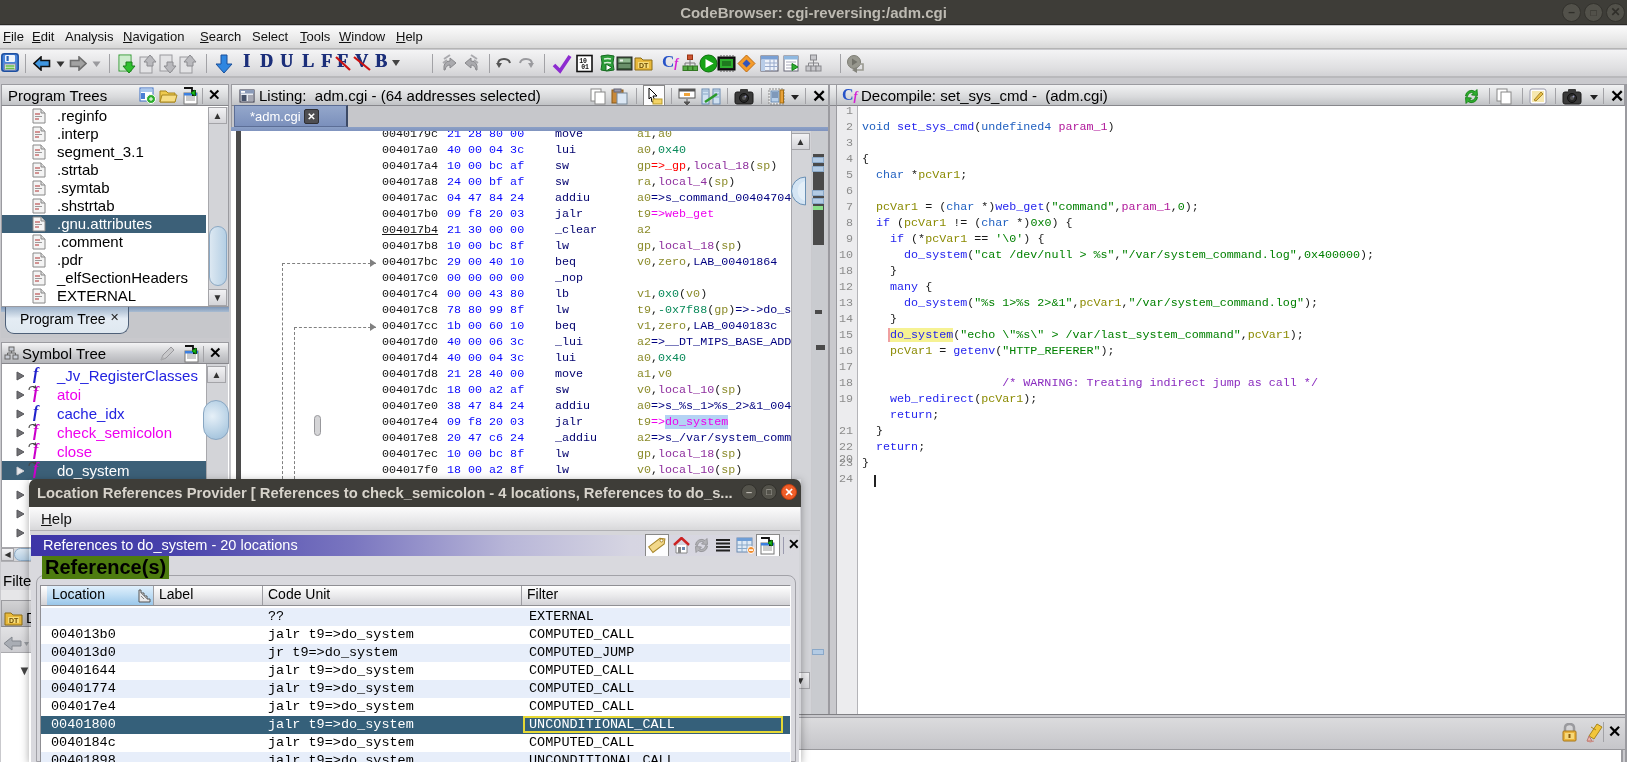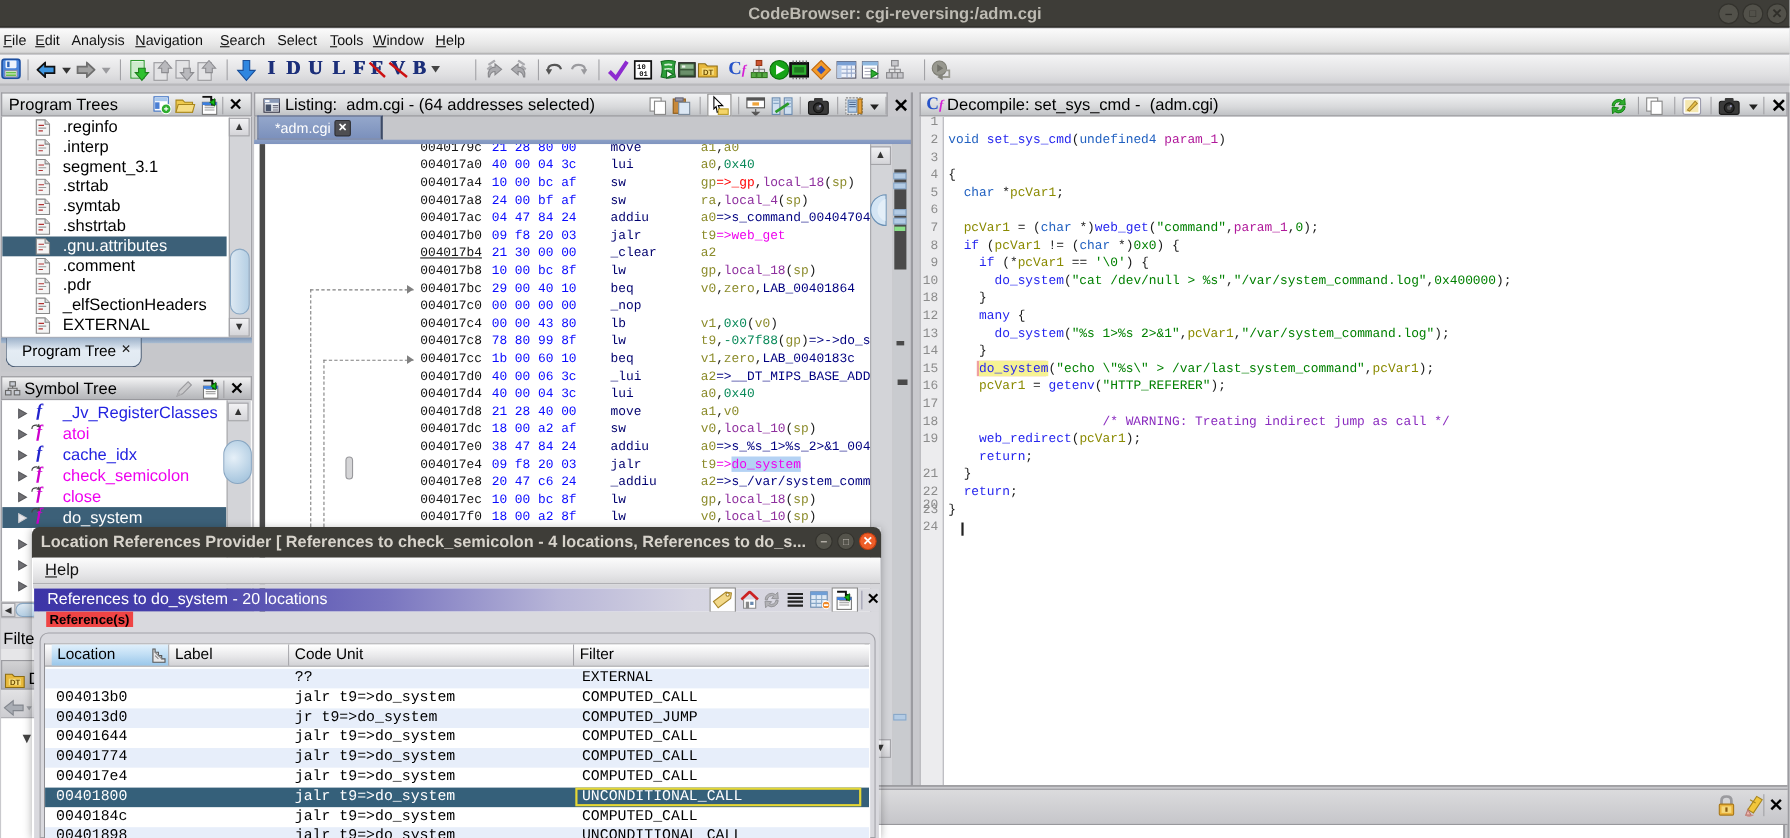--- a/index.html
+++ b/index.html
@@ -450,21 +450,21 @@
     </div>
     <div class="abs" style="left:1px; top:627px; width:228px; height:26px; background:linear-gradient(#e2e2e4,#cdcdd1); border-bottom:1px solid #aaaaae;"></div>
     <svg class="abs" style="left:3px; top:635px;" width="26" height="17" viewBox="0 0 26 17">
         <path d="M9 2 L9 6 L18 6 L18 11 L9 11 L9 15 L1 8.5 Z" fill="#a9adb4" stroke="#83878e"></path>
         <path d="M21 7 L26 7 L23.5 11 Z" fill="#9a9da2"></path>
       </svg>
     <div class="abs" style="left:1px; top:653px; width:228px; height:109px; background:#fff;"></div>
     <div class="abs" style="left:18px; top:663px; font-size:13px; color:#444;">▼</div>
   </div>
   <div id="listing" class="abs">
-    <div class="phdr" style="left:231px; top:84px; width:576px; height:22px;">
+    <div class="phdr" style="left:231px; top:84px; width:630px; height:22px;">
       <svg style="position:absolute; left:7px; top:4px;" width="16" height="14" viewBox="0 0 16 14">
           <rect x="1" y="1" width="14" height="12" fill="#e8ecf2" stroke="#334"></rect>
           <rect x="1" y="1" width="14" height="3.5" fill="#8a9ab8"></rect>
           <rect x="2.5" y="6" width="5" height="6" fill="#46526a"></rect>
           <path d="M9 7 H14 M9 9 H14 M9 11 H14" stroke="#667"></path>
           <rect x="2" y="2" width="4" height="1.8" fill="#fff"></rect>
         </svg>
       <span class="ptitle" style="left:27px;">Listing:&nbsp; adm.cgi - (64 addresses selected)</span>
       <svg style="position:absolute; left:358px; top:3px;" width="17" height="17" viewBox="0 0 17 17">
           <rect x="1" y="1" width="10" height="12" fill="#fff" stroke="#888"></rect>
@@ -732,21 +732,21 @@
             <path d="M6 11 H15 M6 13 H15 M6 15 H15" stroke="#999"></path>
             <rect x="4" y="8" width="13" height="2.5" fill="#3b7fe0"></rect>
             <path d="M4 3 L12 3 L12 6 L15 6 L15 10 L12 10" stroke="#111" stroke-width="1.8" fill="none"></path>
             <path d="M15 5 L15 11 L11 8 Z" fill="#18c018" stroke="#0a7a0a"></path>
           </svg></div>
       <div class="abs" style="left:752px; top:2px; width:1px; height:17px; background:#9a9aae;"></div>
       <span class="abs" style="left:757px; top:1px; font-weight:bold; font-size:14px; color:#000;">✕</span>
     </div>
     <div id="dlgbody" class="abs">
       <div class="abs" style="left:5px; top:19px; width:760px; height:187px; border:1px solid #a2a2a8; border-radius:8px 8px 0 0;"></div>
-      <span class="abs" style="left:11px; top:0px; font-size:12px; font-weight:bold; background:#ef4444; padding:0 3px;">Reference(s)</span>
+      <span class="abs" style="left:11px; top:0px; font-size:20px; font-weight:bold; background:#4d7c0f; padding:0 3px;">Reference(s)</span>
       <div class="abs" style="left:9px; top:29px; width:751px; height:177px; background:#fff; border:1px solid #8f8f94; border-right-color:#fdfdfd; border-bottom:none;" id="reftable">
         <div class="abs" style="left:0; top:0; width:749px; height:20px; background:linear-gradient(#ffffff,#e8e8ea 55%,#d2d2d6); border-bottom:1px solid #909094;"></div>
         <div class="th" style="left:6px; width:107px; background:linear-gradient(#e0f0fc,#c2dff5 45%,#9ac7ea);">Location</div>
         <div class="th" style="left:113px; width:109px;">Label</div>
         <div class="th" style="left:222px; width:259px;">Code Unit</div>
         <div class="th" style="left:481px; width:264px; border-right:none;">Filter</div>
         <svg class="abs" style="left:96px; top:3px;" width="15" height="14" viewBox="0 0 15 14">
             <path d="M2 13 L13 13 L13 10 L10 10 L10 7 L7 7 L7 4 L4 4 L4 1 L2 1 Z" fill="#e8e8ea" stroke="#555"></path>
             <path d="M4 4 L10 10 M4 7 L7 10" stroke="#888"></path>
           </svg>

